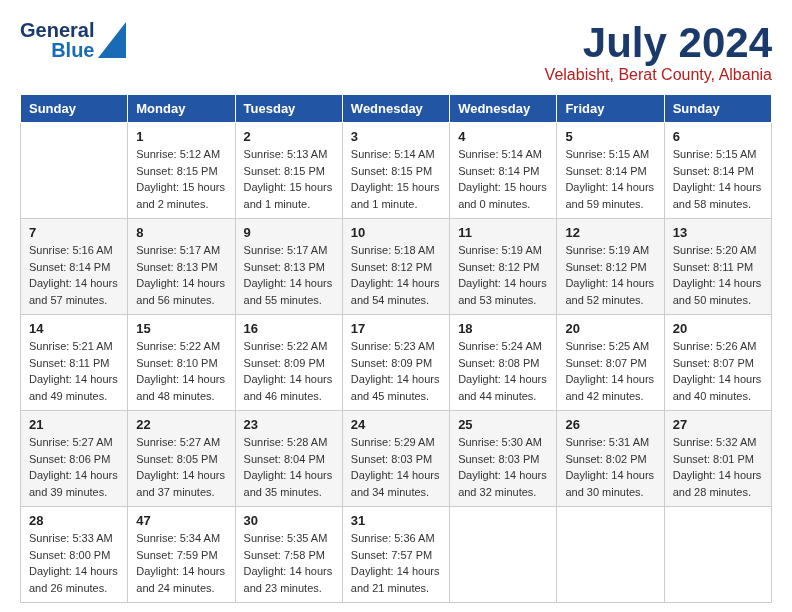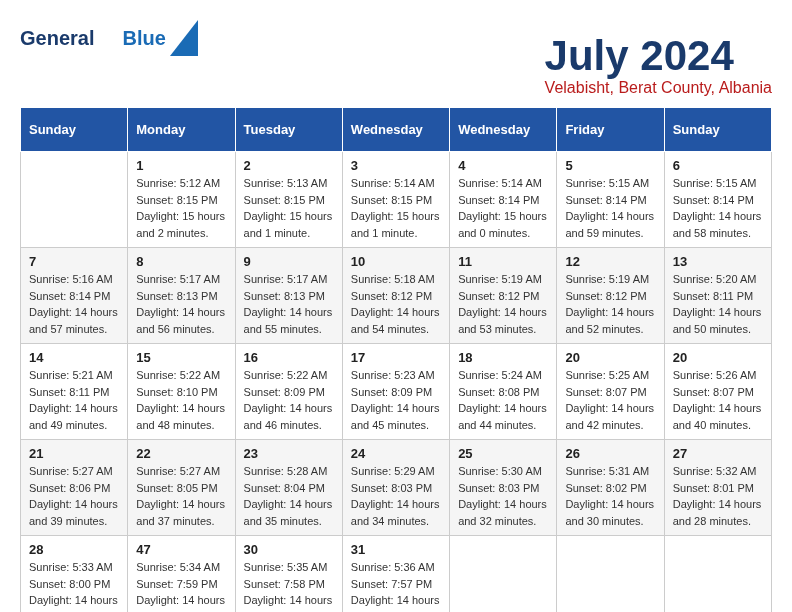--- a/index.html
+++ b/index.html
@@ -20,42 +20,42 @@
       display: flex;
       flex-direction: column;
       align-items: flex-start;
     }
     .logo-row {
       display: flex;
       align-items: center;
       gap: 4px;
     }
     .title-area {
-      margin-top: 13px;
+      text-align: right;
     }
     .month-title {
       font-size: 42px;
       font-weight: bold;
       color: #1a3a6b;
       line-height: 1.1;
     }
     .subtitle {
       font-size: 16px;
       color: #b91c1c;
     }
     .calendar {
       width: 100%;
       border-collapse: collapse;
       font-size: 11px;
     }
     .calendar th {
       background-color: #2255a4;
       color: #fff;
       text-align: left;
-      padding: 14px 8px;
+      padding: 6px 8px;
       font-size: 13px;
       border: 1px solid #fff;
     }
     .calendar td {
       vertical-align: top;
       padding: 6px 8px;
       border: 1px solid #ccc;
       width: calc(100% / 7);
       min-height: 80px;
       background: #fff;
@@ -78,21 +78,21 @@
     .empty-cell {
       background: #fff !important;
     }
   </style>
 </head>
 <body>
 
 <div class="header-area">
   <div class="logo">
     <div class="logo-row">
-      <div style="display:flex; flex-direction:row; align-items:flex-end;">
+      <div style="display:flex; flex-direction:column; align-items:flex-end;">
         <span style="font-size:20px; font-weight:bold; color:#1a3a6b; line-height:1;">General</span>
         <span style="font-size:20px; font-weight:bold; color:#1a6bb5; line-height:1;margin-left:28px;">Blue</span>
       </div>
       <svg width="28" height="36" viewBox="0 0 28 36">
         <polygon points="0,36 28,0 28,36" fill="#1a6bb5"></polygon>
       </svg>
     </div>
   </div>
   <div class="title-area">
     <div class="month-title">July 2024</div>

